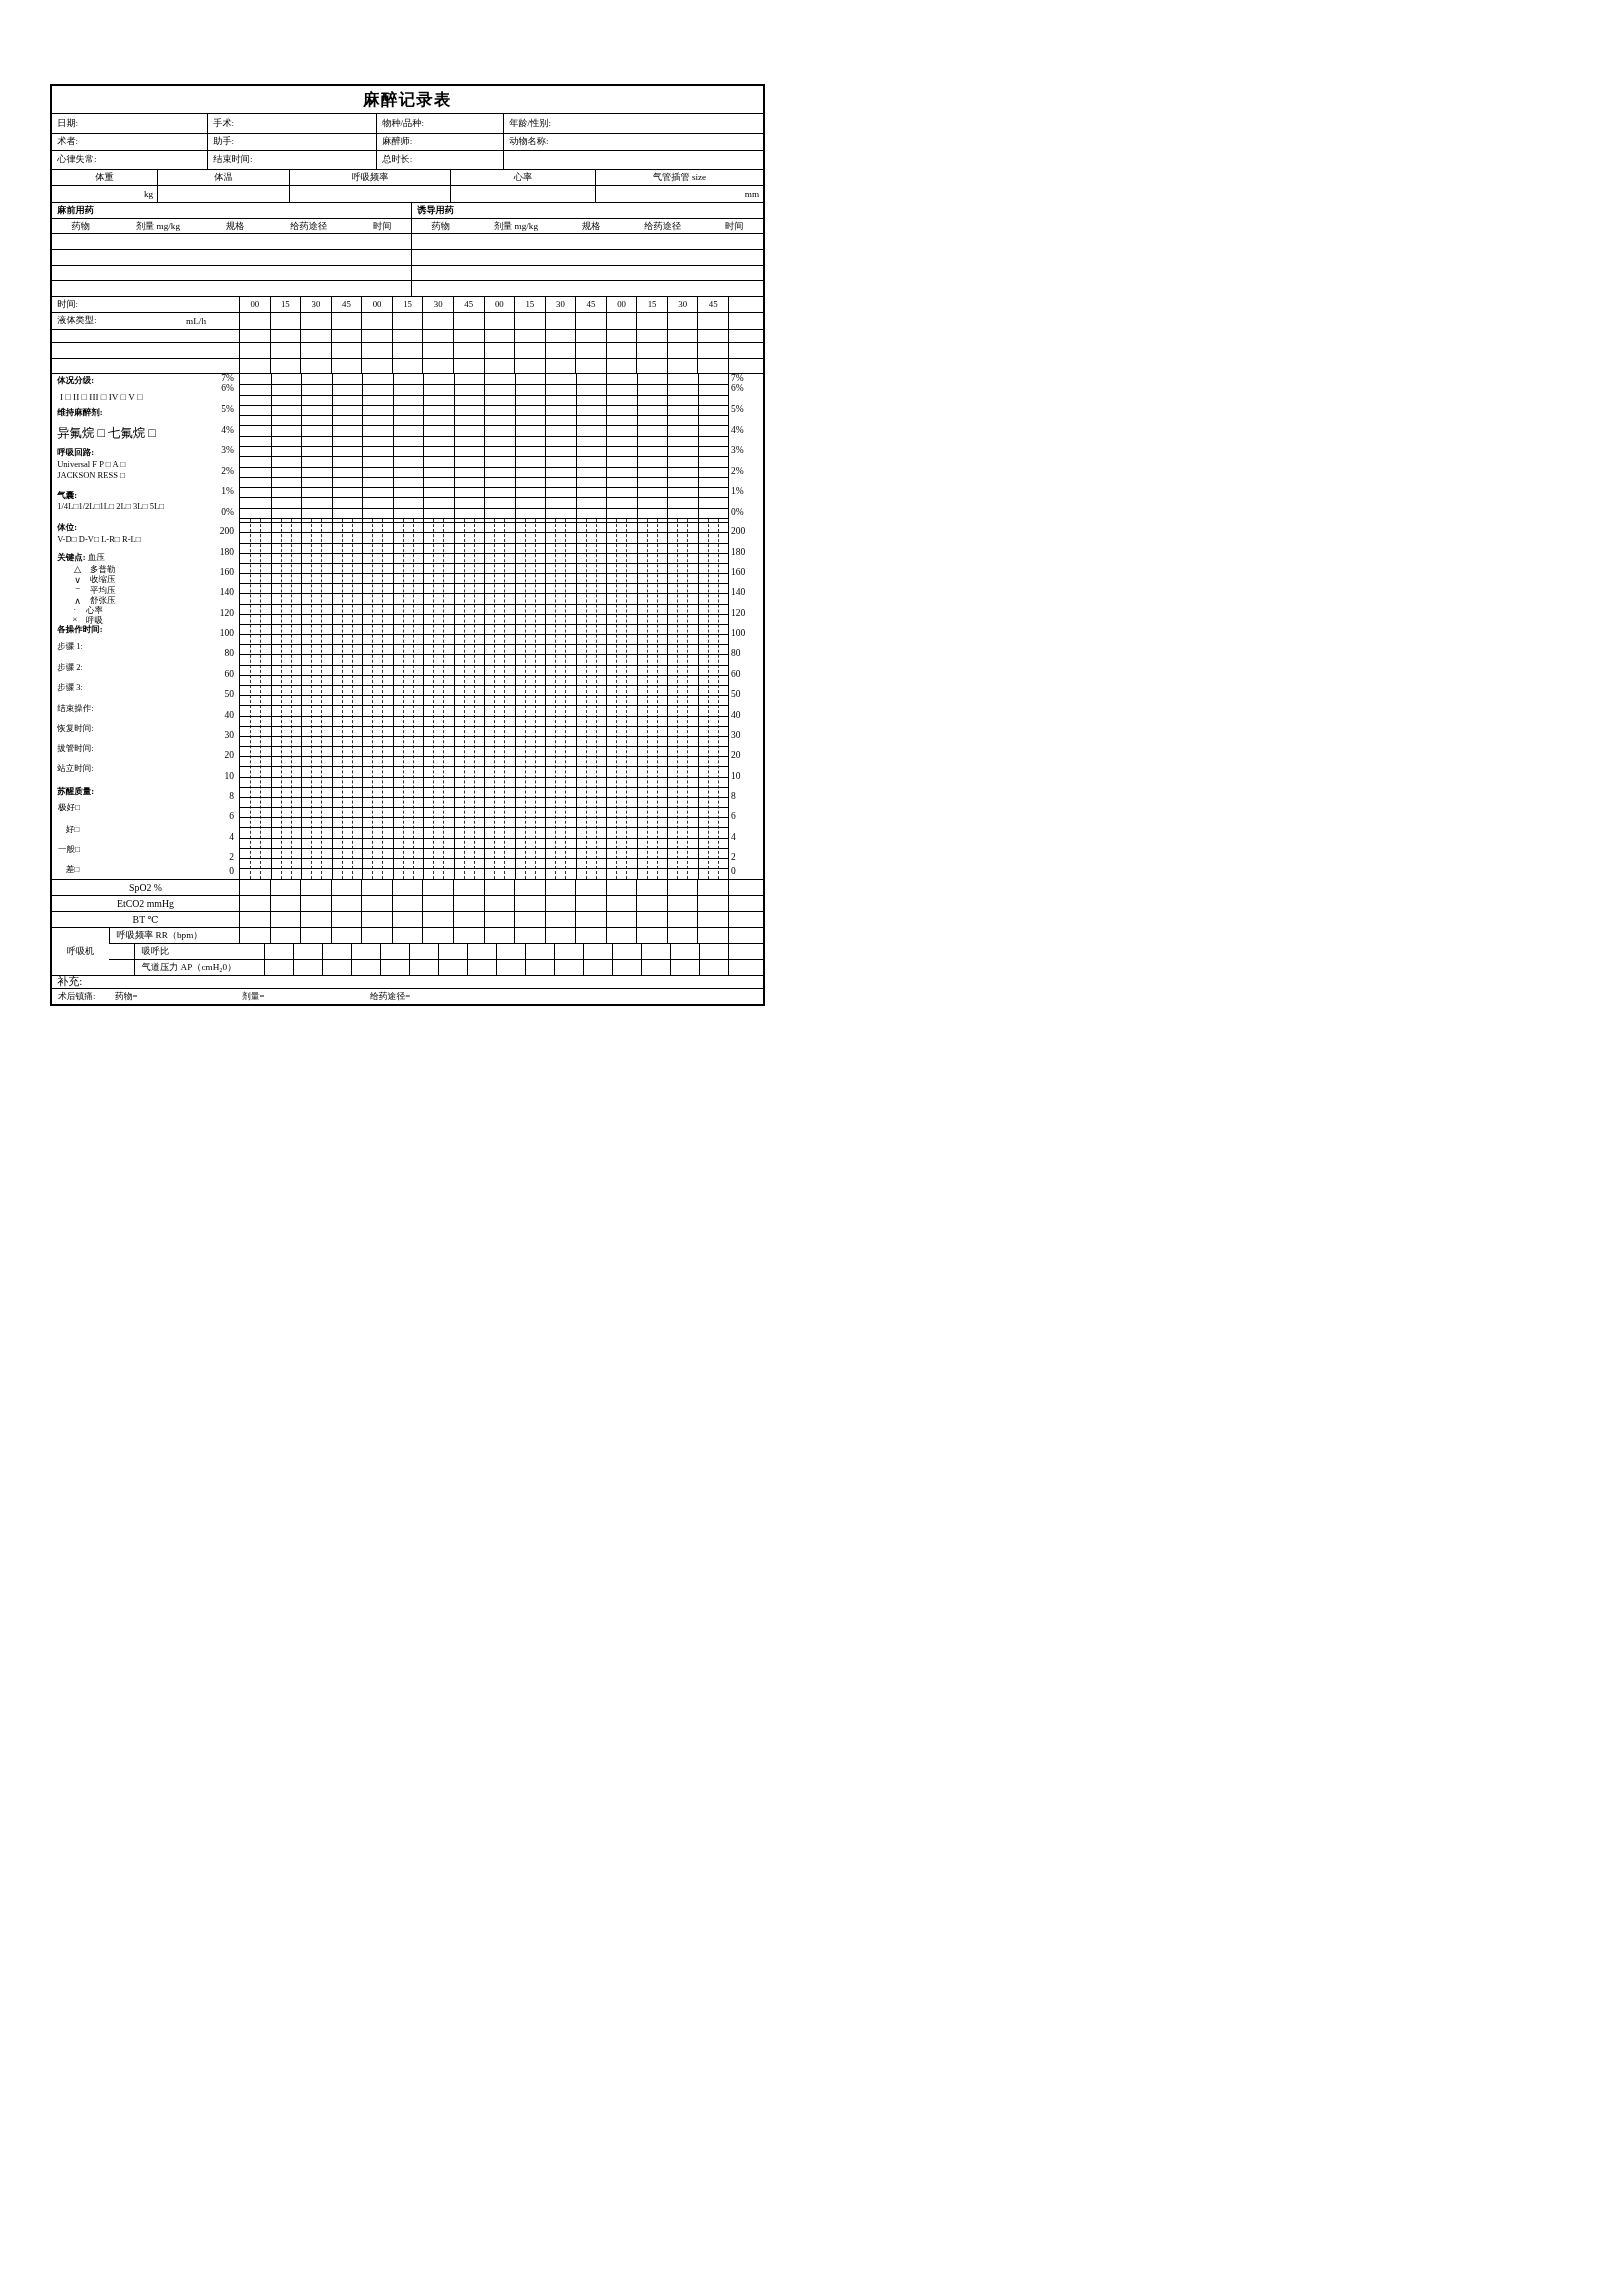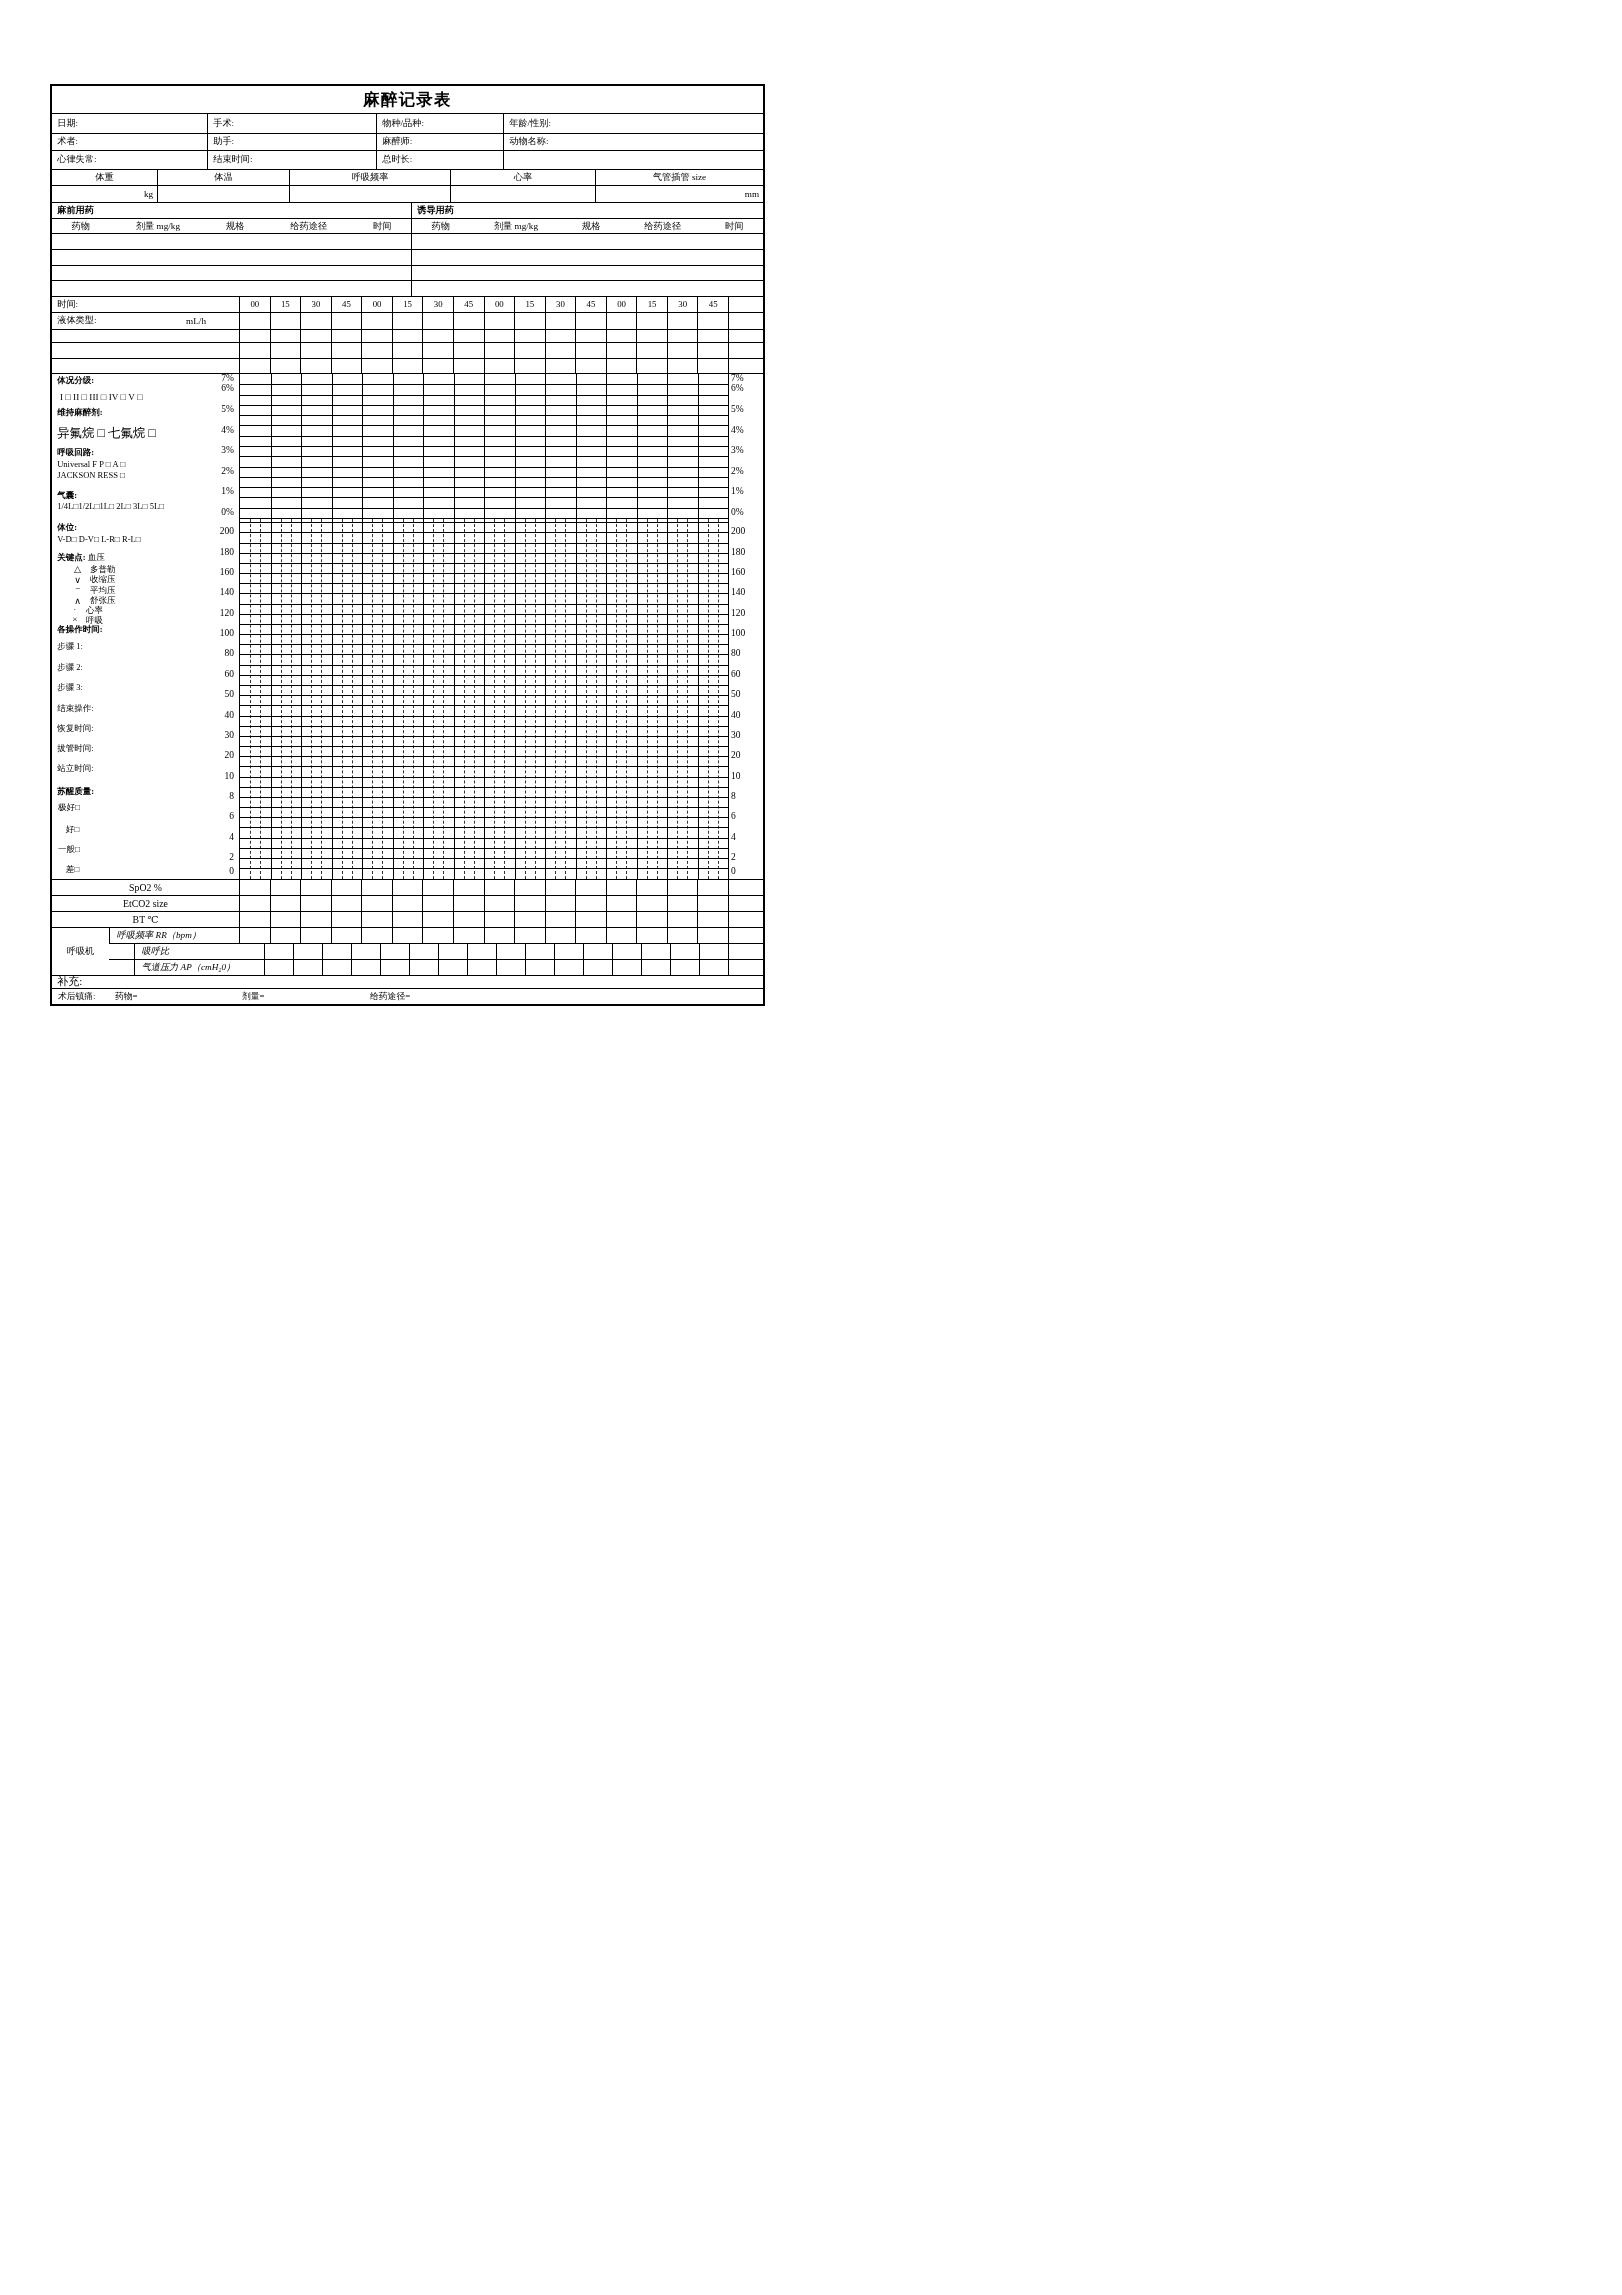--- a/index.html
+++ b/index.html
@@ -29,21 +29,21 @@
   .vdash{position:absolute;top:0;bottom:0;width:0;border-left:0.7px dashed #333;}
   .axlab{position:absolute;transform:translateY(-50%);font-size:9.5px;line-height:1;z-index:2;background:transparent;}
   .axlab.left{left:-37px;width:31px;text-align:right;}
   .axlab.right{right:-32px;width:29px;text-align:left;padding-left:2.6px;}
   
   .side-panel{position:relative;overflow:hidden;}
   .sb{position:absolute;font-size:8.5px;white-space:nowrap;line-height:1.25;}
   .sb.big{font-size:12.4px;}
   .legend-sym{position:absolute;width:17px;text-align:center;font-size:9.2px;}
   
-  .vrow{flex:1;display:flex;box-sizing:border-box;font-style:italic;}
+  .vrow{flex:1;display:flex;box-sizing:border-box;}
   .vrow + .vrow{border-top:1px solid #000;padding-left:25px;}
   .vsub{width:130px;box-sizing:border-box;border-left:1px solid #000;display:flex;align-items:center;padding-left:6.5px;font-size:9.2px;}
   .abs{position:absolute;font-size:8.8px;white-space:nowrap;}
   .comp{font-size:8.8px;line-height:1.75;padding:1.3px 0 0 5.9px;white-space:pre;}
 </style>
 </head>
 <body>
 
 <div class="form">
 
@@ -494,21 +494,21 @@
         <div class="cell"></div>
         <div class="cell"></div>
         <div class="cell"></div>
         <div class="cell"></div>
         <div class="cell"></div>
         <div class="cell"></div>
       </div>
     <div class="rcol"></div>
   </div>
   <div class="row" style="height:16.4px">
-    <div class="c lcol center" style="font-size:9.8px">EtCO2 size</div>
+    <div class="c lcol center" style="font-size:9.8px">EtCO2 mmHg</div>
     <div class="grid16">
         <div class="cell"></div>
         <div class="cell"></div>
         <div class="cell"></div>
         <div class="cell"></div>
         <div class="cell"></div>
         <div class="cell"></div>
         <div class="cell"></div>
         <div class="cell"></div>
         <div class="cell"></div>

